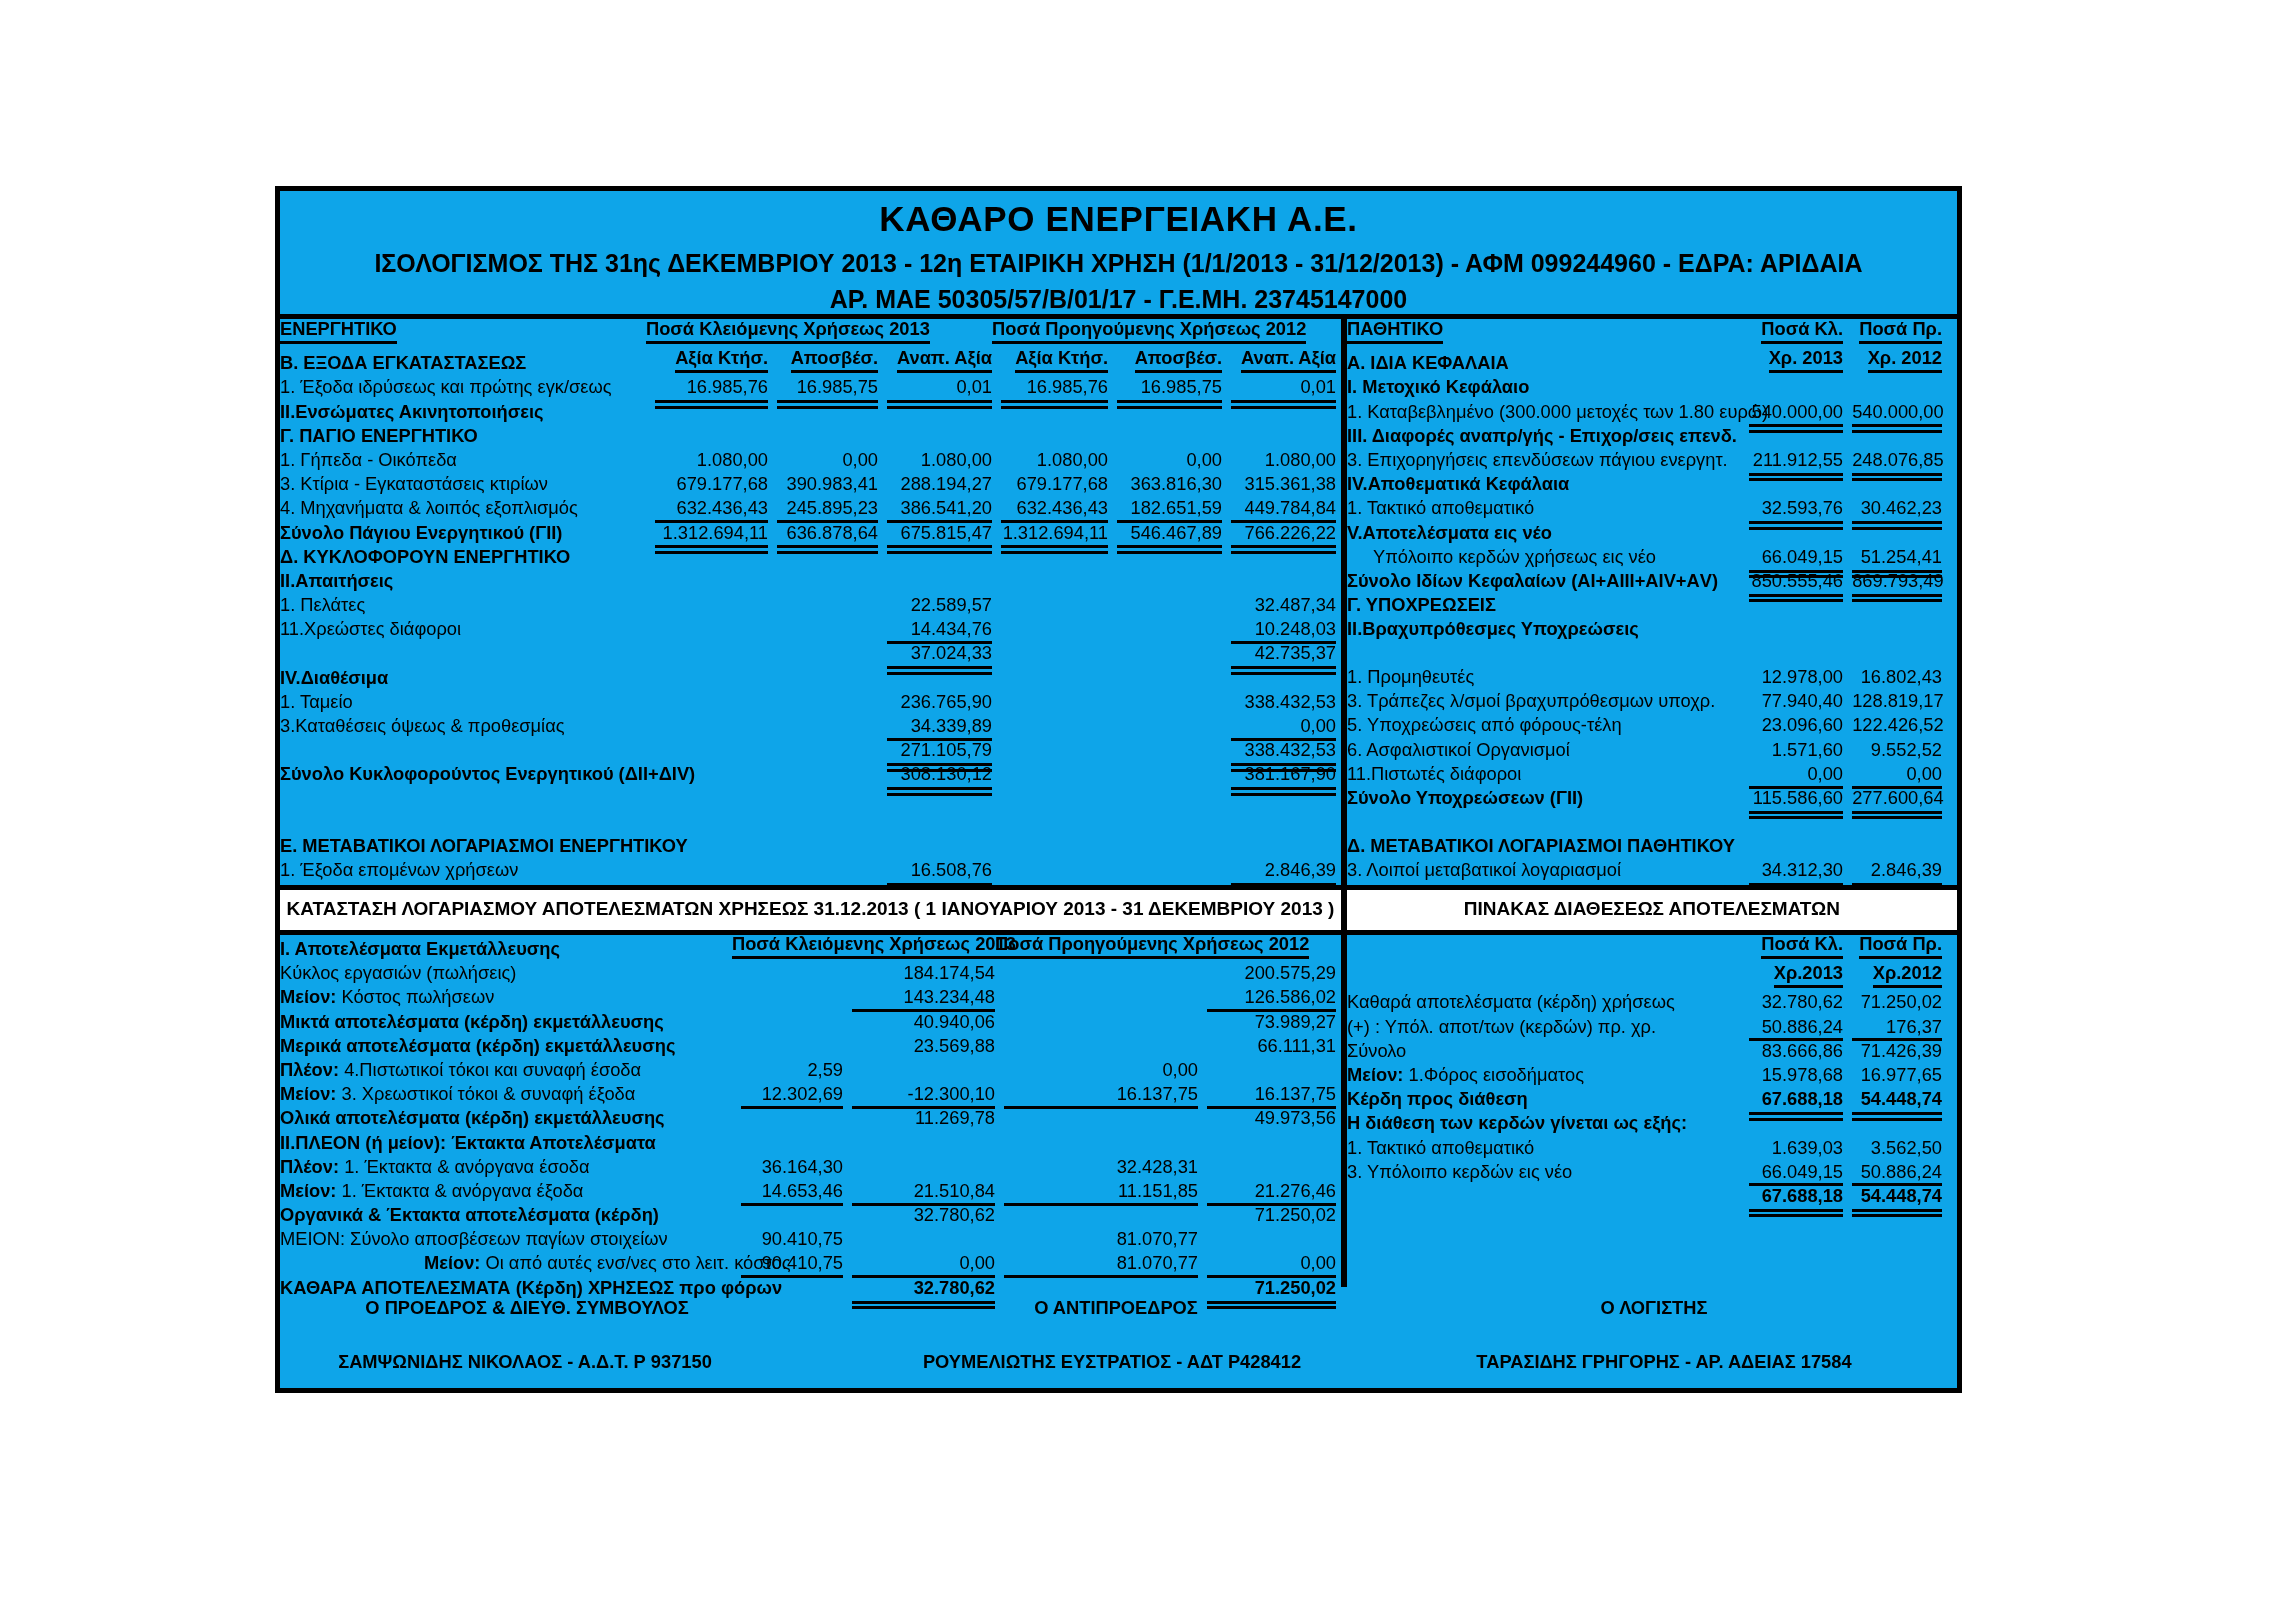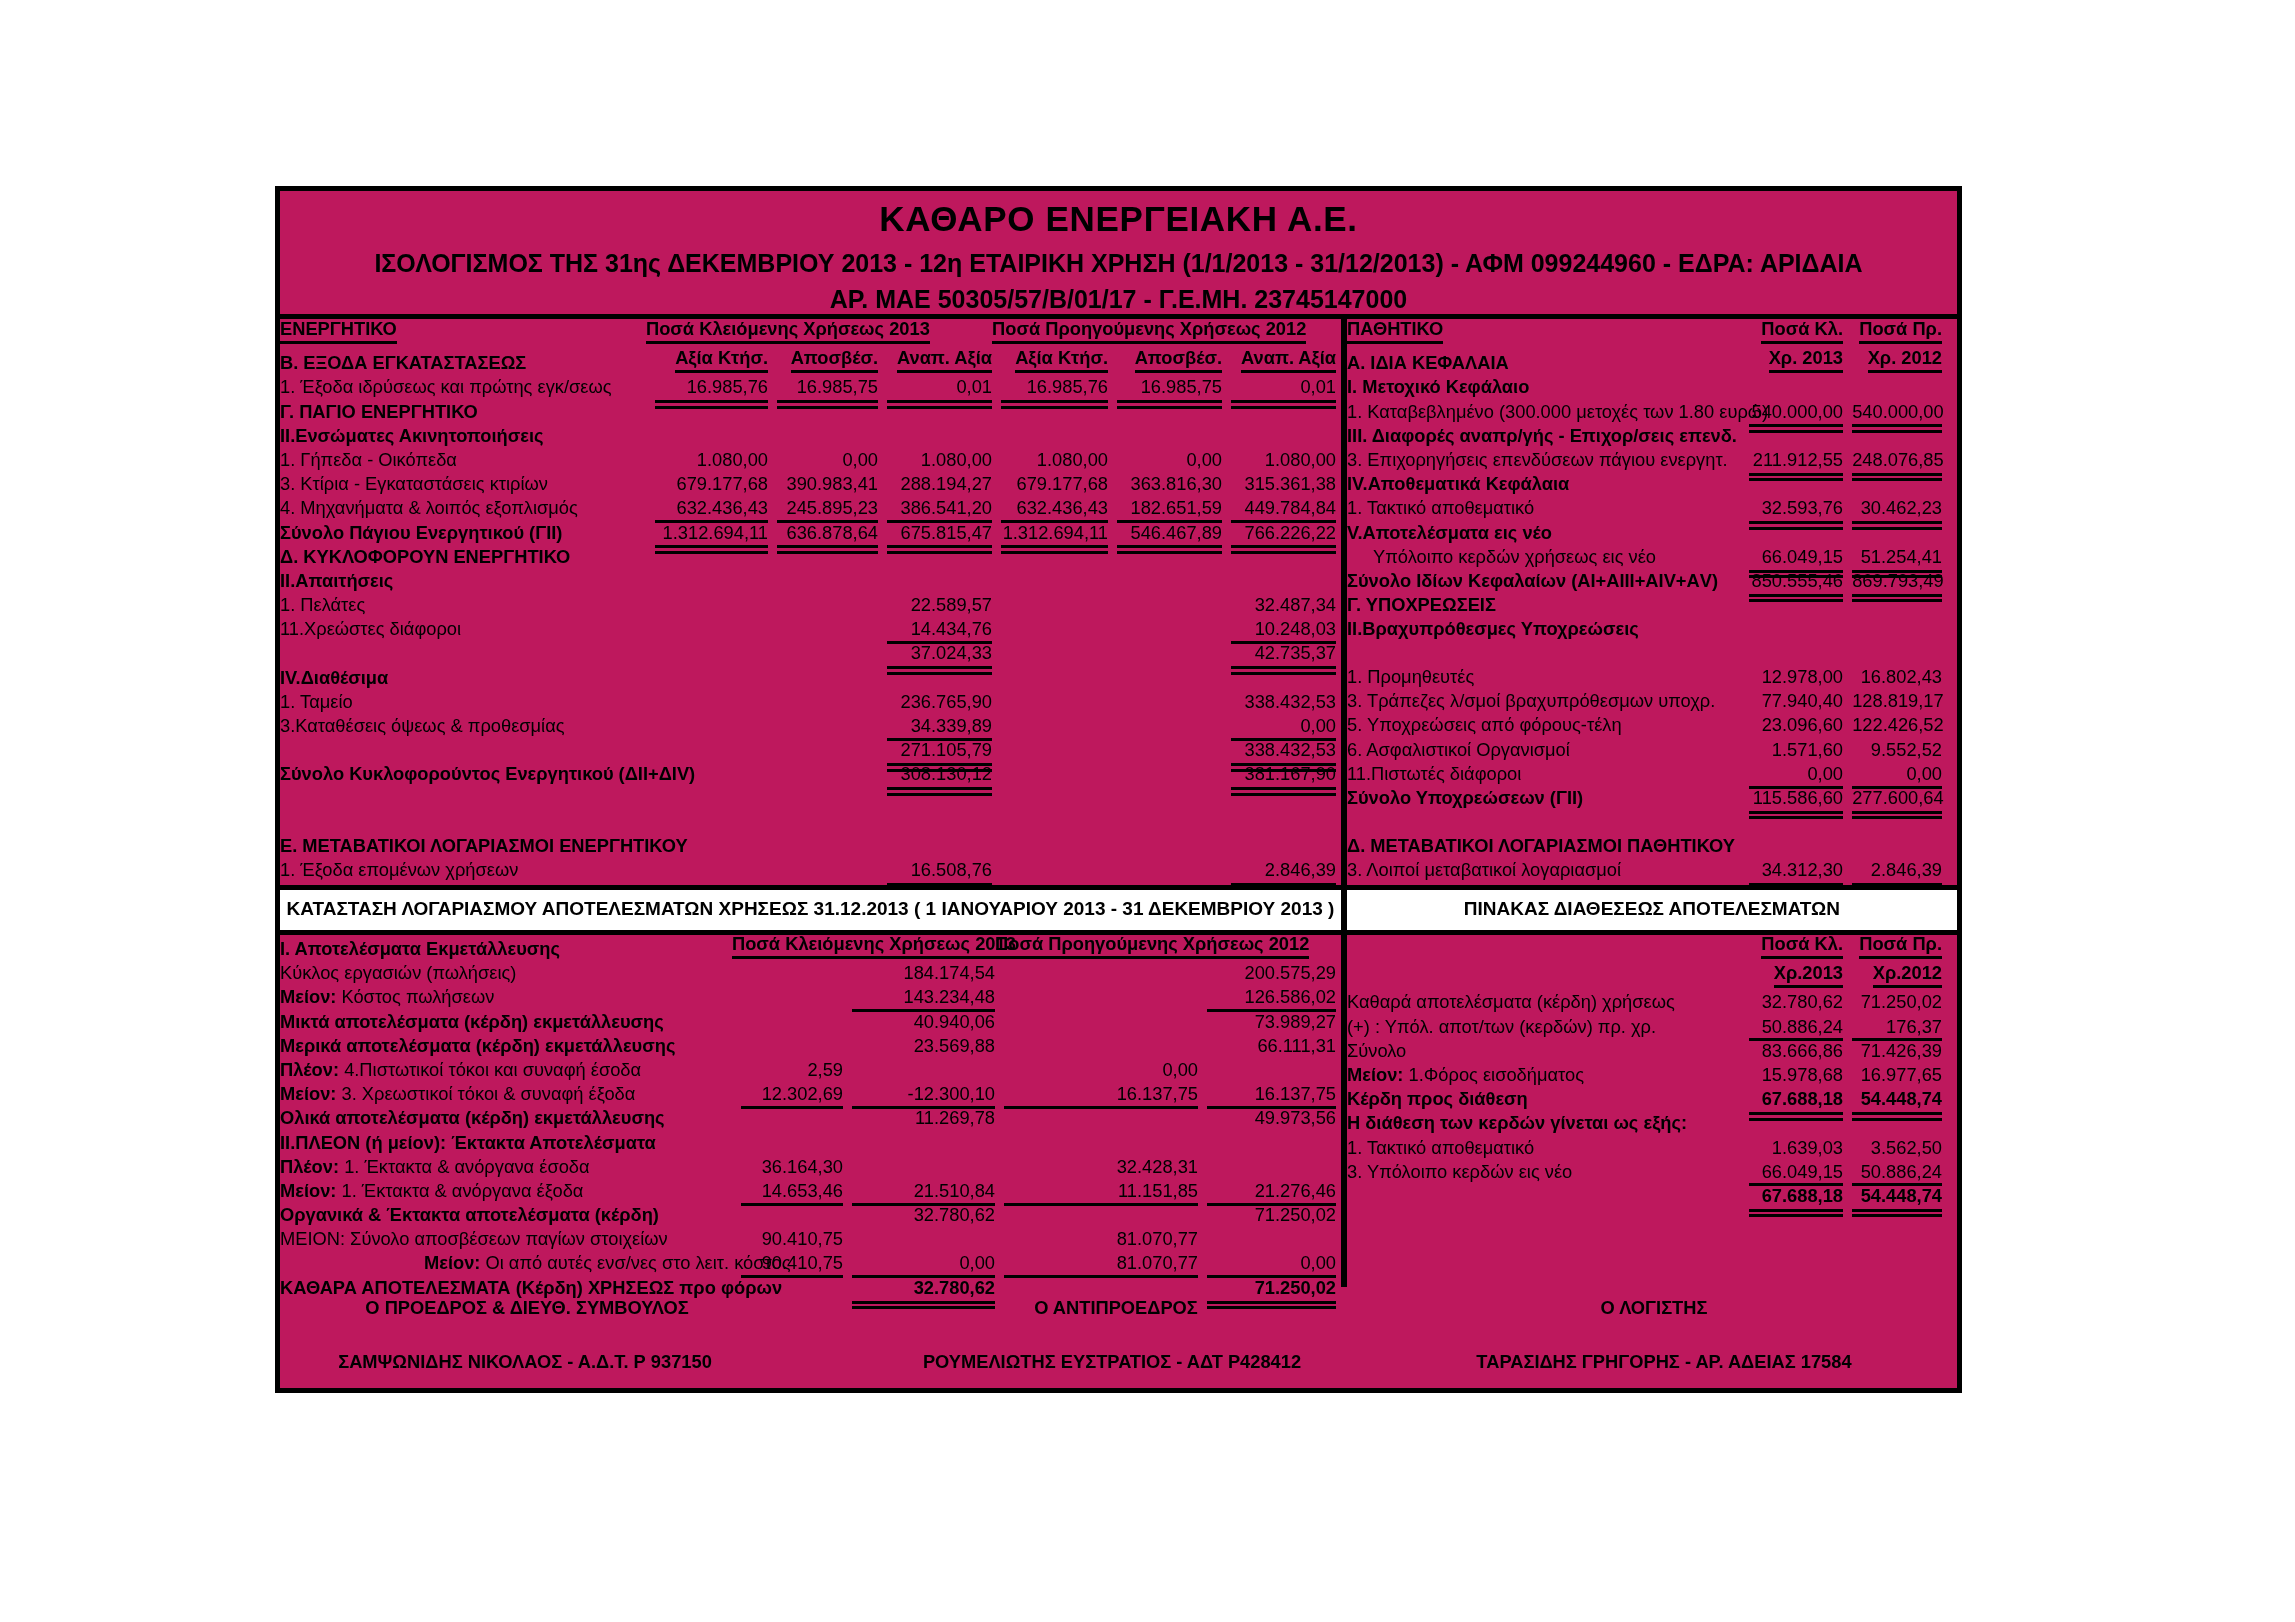--- a/index.html
+++ b/index.html
@@ -2,21 +2,21 @@
 <html style="font-size:10.5px"><head>
 <meta charset="utf-8">
 <style>
   html,body { margin:0; padding:0; background:#ffffff; }
   .page {
     position:relative; width:2295px; height:1622px; background:#ffffff;
     font-family:"Liberation Sans", sans-serif; color:#000;
   }
   .frame {
     position:absolute; left:275px; top:186px; width:1687px; height:1207px;
-    border:5.9px solid #000; box-sizing:border-box; background:#be185d;
+    border:5.9px solid #000; box-sizing:border-box; background:#0ea5e9;
   }
   
   .doc-header {
     position:absolute; left:0; top:0; width:100%; height:128px;
     border-bottom:5.9px solid #000; box-sizing:border-box; text-align:center;
   }
   .t-company   { font-size:35px; font-weight:bold; margin-top:7.9px; letter-spacing:0.7px; }
   .t-statement { font-size:25px; font-weight:bold; margin-top:10.5px; }
   .t-registry  { font-size:25px; font-weight:bold; margin-top:6.5px; }
 
@@ -129,42 +129,42 @@
                   <span class="val ul-d">16.985,76</span>
                 </td>
                 <td class="num">
                   <span class="val ul-d">16.985,75</span>
                 </td>
                 <td class="num">
                   <span class="val ul-d">0,01</span>
                 </td>
               </tr>
               <tr>
+                <td class="lbl bl"><span>ΙΙ.Ενσώματες Ακινητοποιήσεις</span></td>
+                <td class="num">
+                  <span class="val"></span>
+                </td>
+                <td class="num">
+                  <span class="val"></span>
+                </td>
+                <td class="num">
+                  <span class="val"></span>
+                </td>
+                <td class="num">
+                  <span class="val"></span>
+                </td>
+                <td class="num">
+                  <span class="val"></span>
+                </td>
+                <td class="num">
+                  <span class="val"></span>
+                </td>
+              </tr>
+              <tr>
                 <td class="lbl bl"><span>Γ. ΠΑΓΙΟ ΕΝΕΡΓΗΤΙΚΟ</span></td>
-                <td class="num">
-                  <span class="val"></span>
-                </td>
-                <td class="num">
-                  <span class="val"></span>
-                </td>
-                <td class="num">
-                  <span class="val"></span>
-                </td>
-                <td class="num">
-                  <span class="val"></span>
-                </td>
-                <td class="num">
-                  <span class="val"></span>
-                </td>
-                <td class="num">
-                  <span class="val"></span>
-                </td>
-              </tr>
-              <tr>
-                <td class="lbl bl"><span>ΙΙ.Ενσώματες Ακινητοποιήσεις</span></td>
                 <td class="num">
                   <span class="val"></span>
                 </td>
                 <td class="num">
                   <span class="val"></span>
                 </td>
                 <td class="num">
                   <span class="val"></span>
                 </td>
                 <td class="num">

